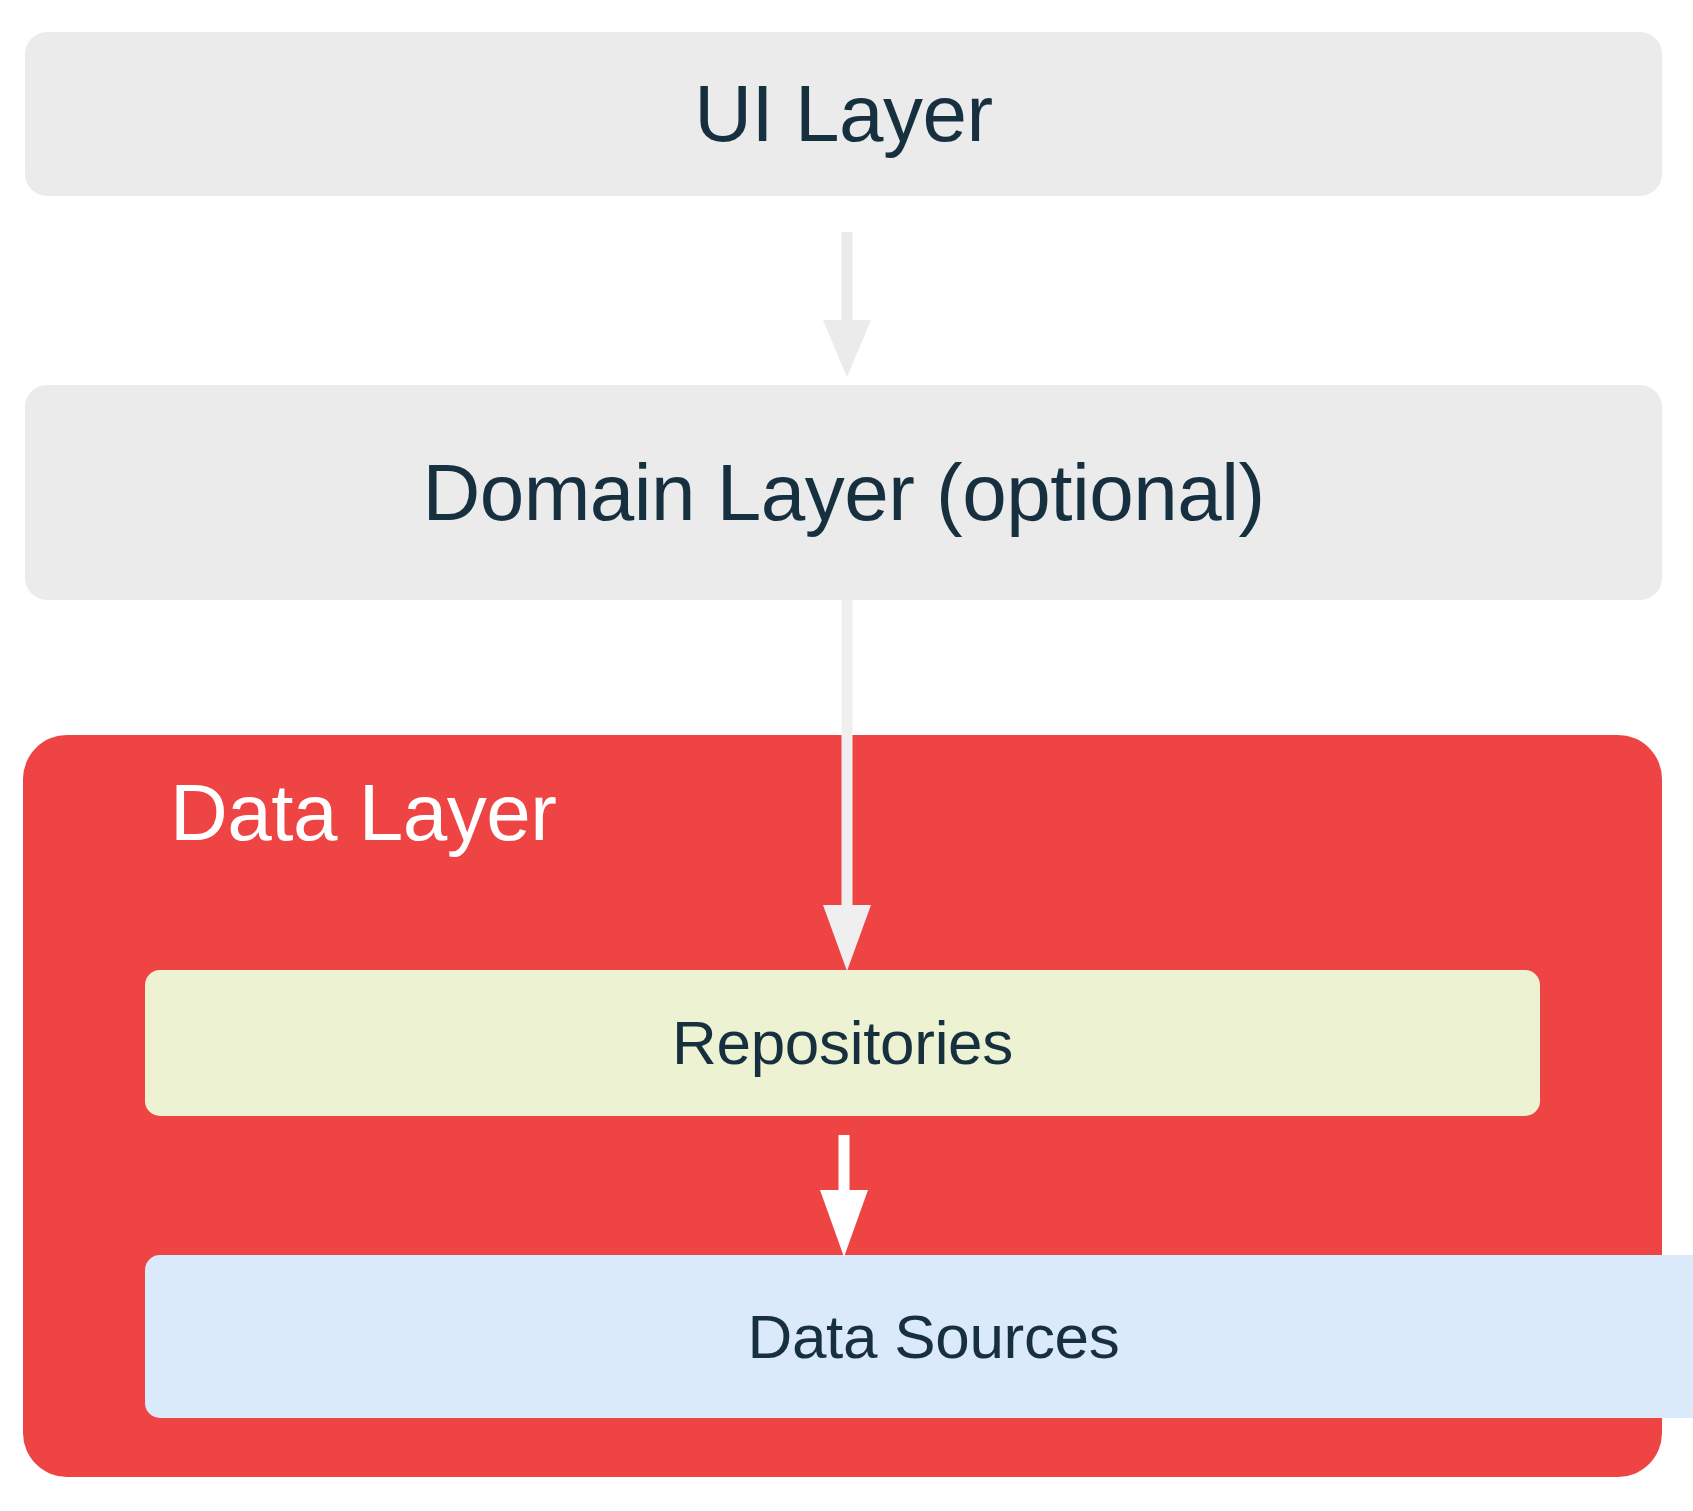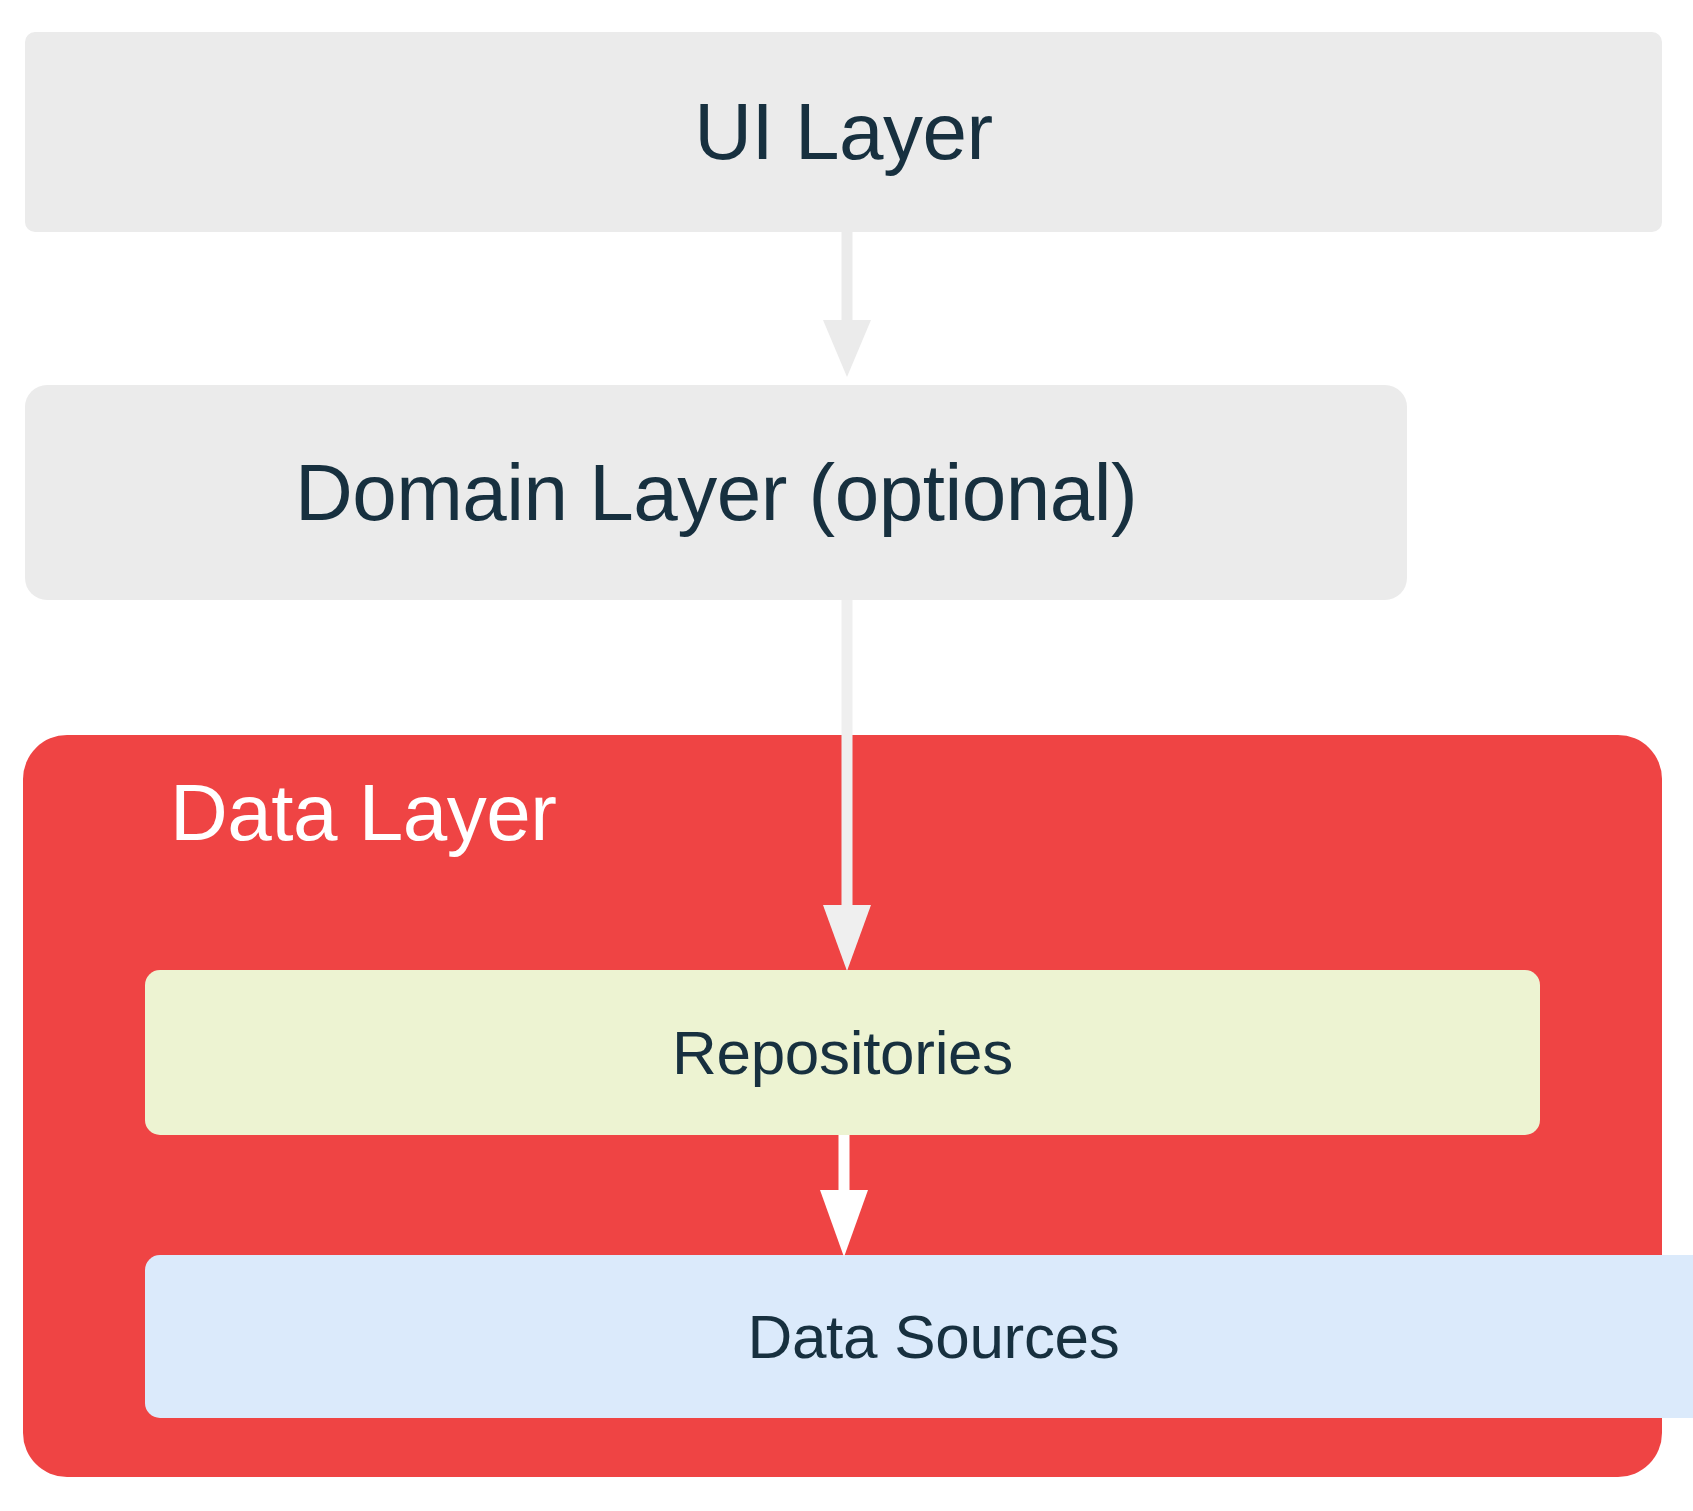--- a/index.html
+++ b/index.html
@@ -33,34 +33,34 @@
     letter-spacing: -0.5px;
     line-height: 1;
     white-space: nowrap;
   }
 
   
   #ui-layer {
     left: 25px;
     top: 32px;
     width: 1637px;
-    height: 200px;
+    height: 164px;
     background: #ebebeb;
-    border-radius: 10px;
+    border-radius: 22px;
   }
   #ui-layer .layer-label {
     font-size: 80px;
     color: #17303f;
   }
 
   
   #domain-layer {
     left: 25px;
     top: 385px;
-    width: 1382px;
+    width: 1637px;
     height: 215px;
     background: #ebebeb;
     border-radius: 22px;
   }
   #domain-layer .layer-label {
     font-size: 80px;
     color: #17303f;
   }
 
   
@@ -98,21 +98,21 @@
     color: #17303f;
     letter-spacing: -0.3px;
     line-height: 1;
     white-space: nowrap;
   }
 
   #repositories-box {
     left: 122px;
     top: 235px;
     width: 1395px;
-    height: 165px;
+    height: 146px;
     background: #edf3d2;
   }
 
   #data-sources-box {
     left: 122px;
     top: 520px;
     width: 1577px;
     height: 163px;
     background: #dbeafb;
   }

